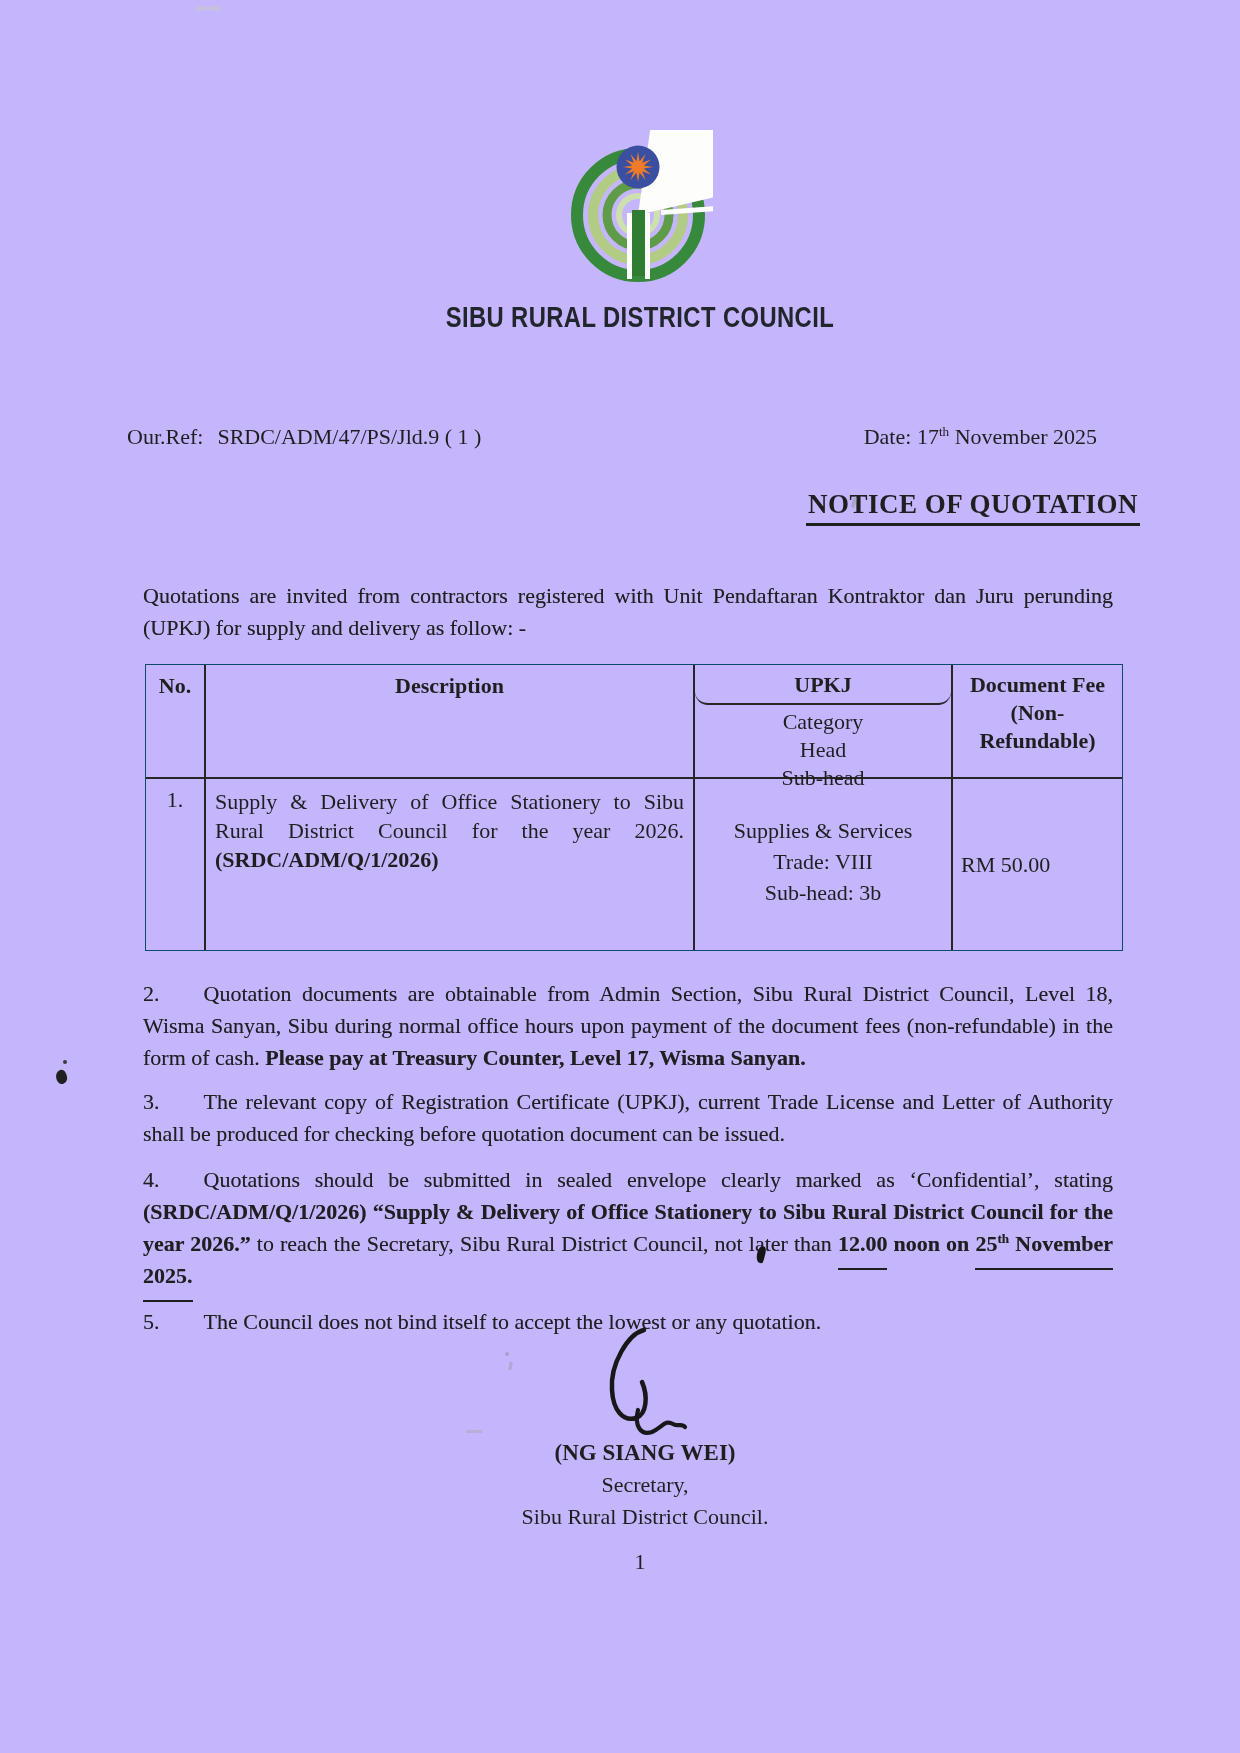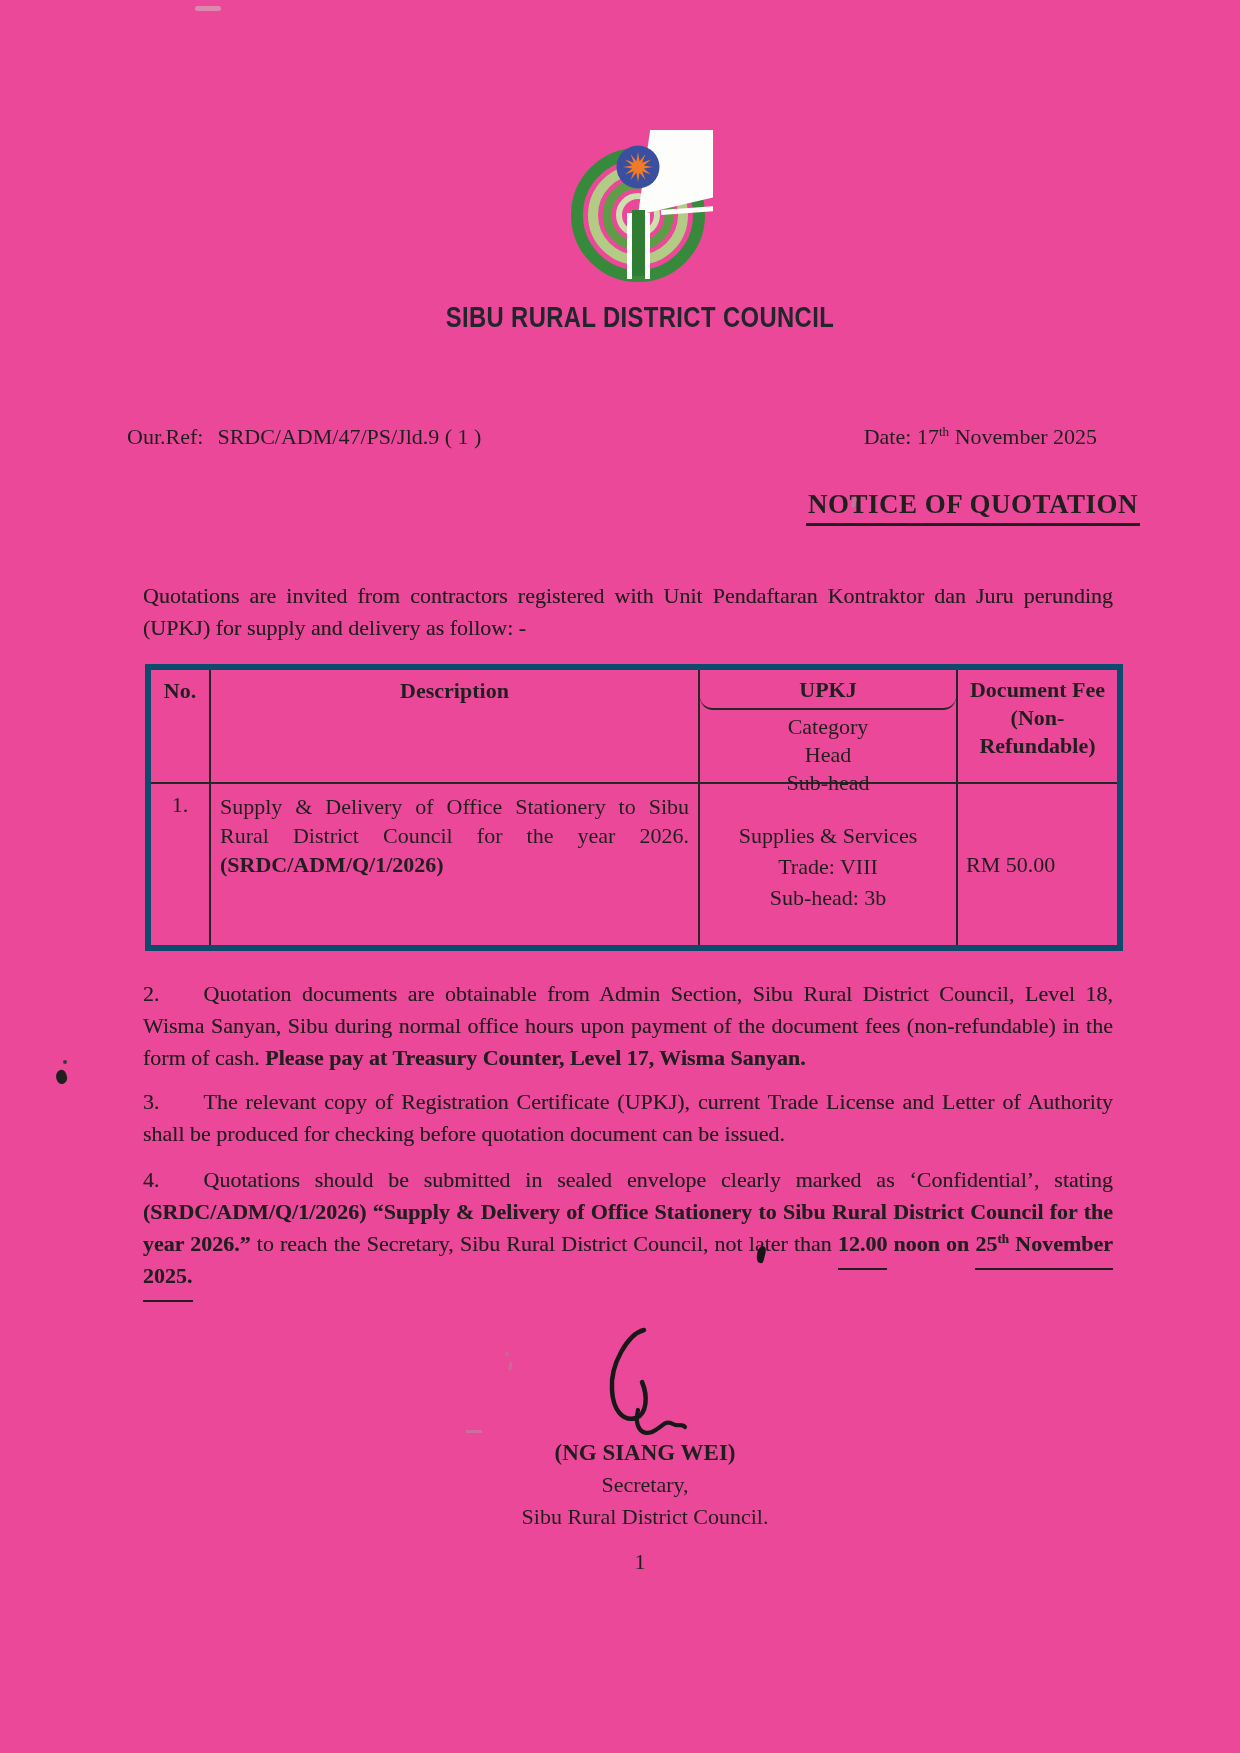--- a/index.html
+++ b/index.html
@@ -1,18 +1,18 @@
 <!DOCTYPE html>
 <html><head>
 <meta charset="utf-8">
 <style>
   html,body{margin:0;padding:0;background:#e8e8e8;}
   .page{
     position:relative; width:1240px; height:1753px; margin:0 auto;
-    background:#ec4899; overflow:hidden;
+    background:#c4b5fd; overflow:hidden;
     font-family:"Liberation Serif","DejaVu Serif",serif;
     color:#1f1f1f;
   }
   .page *{box-sizing:border-box;}
   
   .logo{position:absolute; left:563px; top:130px; width:150px; height:155px;}
   .org-name{
     position:absolute; left:140px; top:301px; width:1000px; text-align:center;
   }
   .org-name span{
@@ -39,21 +39,21 @@
     font-size:22px; line-height:32px; text-align:justify;
     text-shadow:0 0 .4px rgba(20,20,20,.4);
   }
   .pnum{display:inline;}
   .pgap{display:inline-block; width:44px;}
   .b{font-weight:700;}
   .bu{font-weight:700; border-bottom:2.5px solid #1f1f1f; padding-bottom:12px;}
   
   .qtable{
     position:absolute; left:145px; top:664px; width:978px; height:287px;
-    border:6px solid #0c4a6e; display:grid;
+    border:1px solid #0c4a6e; display:grid;
     grid-template-columns:60px 489px 258px 1fr;
     grid-template-rows:114px 1fr;
     font-size:22px; line-height:29px;
   }
   .cell{border-right:2px solid #262626; border-bottom:2px solid #262626; padding:6px 8px;}
   .cell.last{border-right:none;}
   .cell.bot{border-bottom:none;}
   .hdr{text-align:center; font-weight:700;}
   .upkj-hd{padding:0;}
   .upkj-top{font-weight:700; text-align:center; padding-top:5px; height:40px;
@@ -170,20 +170,23 @@
   </div>
 
   <div class="para" style="top:1086px;">
     <span class="pnum">3.</span><span class="pgap"></span><span>The relevant copy of Registration Certificate (UPKJ), current Trade License and Letter of Authority shall be produced for checking before quotation document can be issued.</span>
   </div>
 
   <div class="para" style="top:1164px;">
     <span class="pnum">4.</span><span class="pgap"></span><span>Quotations should be submitted in sealed envelope clearly marked as ‘Confidential’, stating </span><span class="b">(SRDC/ADM/Q/1/2026) “Supply &amp; Delivery of Office Stationery to Sibu Rural District Council for the year 2026.”</span><span> to reach the Secretary, Sibu Rural District Council, not later than </span><span class="bu">12.00</span><span class="b"> noon on </span><span class="bu"><span>25</span><sup class="ord">th</sup><span> November 2025.</span></span>
   </div>
 
+  <div class="para" style="top:1306px;">
+    <span class="pnum">5.</span><span class="pgap"></span><span>The Council does not bind itself to accept the lowest or any quotation.</span>
+  </div>
 
   <svg class="sig" viewBox="0 0 130 145" aria-hidden="true">
     <path d="M52,10 C36,14 18,44 20,70 C21,90 31,102 44,98 C55,94 56,76 50,62" fill="none" stroke="#181818" stroke-width="4.5" stroke-linecap="round"></path>
     <path d="M46,90 C42,106 49,116 60,112 C70,108 73,99 81,104 C86,107 90,103 93,107" fill="none" stroke="#181818" stroke-width="4.2" stroke-linecap="round"></path>
   </svg>
 
   <div class="sign-block">
     <div class="nm">(NG SIANG WEI)</div>
     <div>Secretary,</div>
     <div>Sibu Rural District Council.</div>

